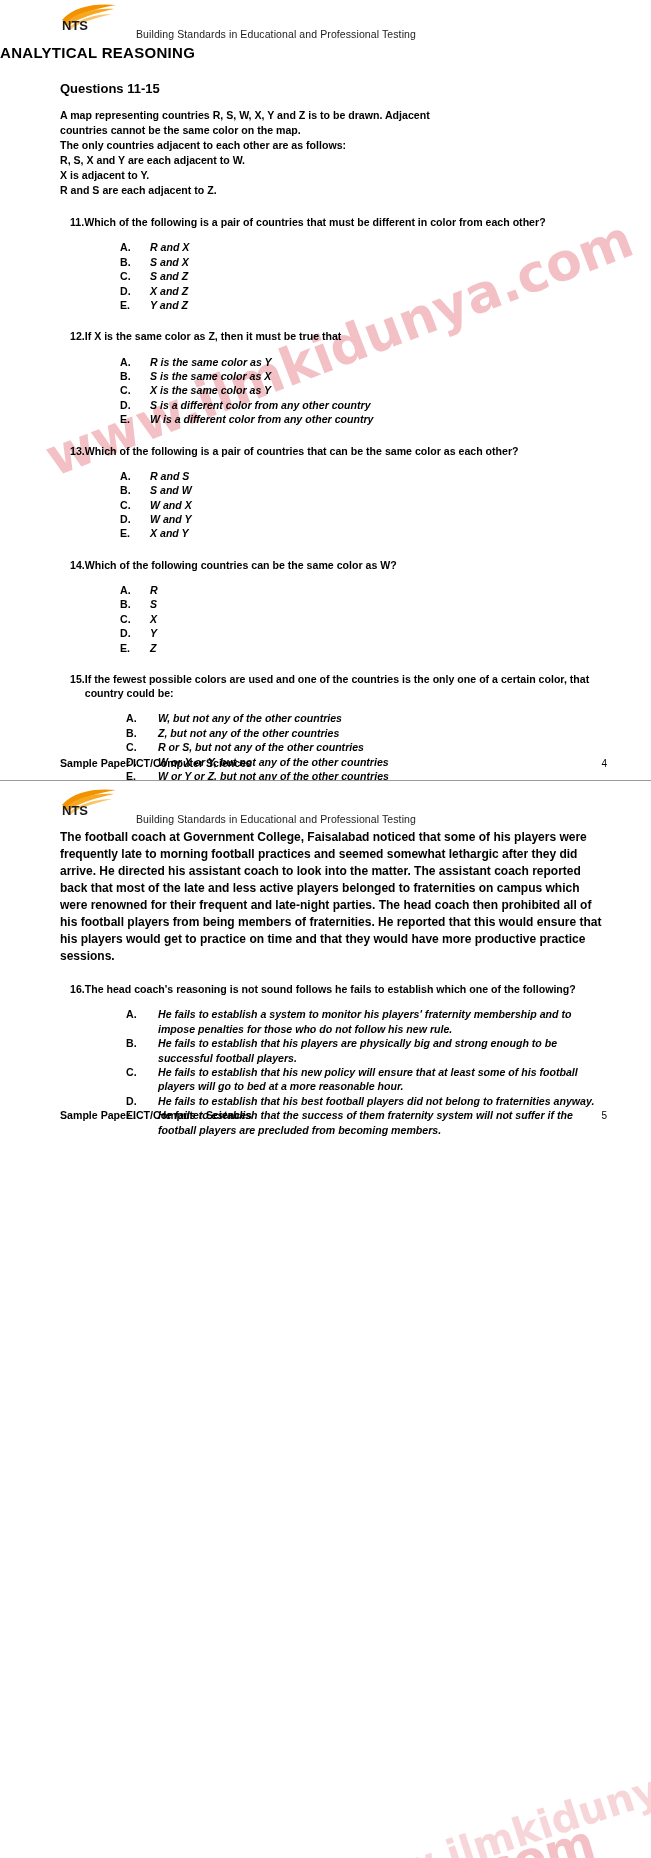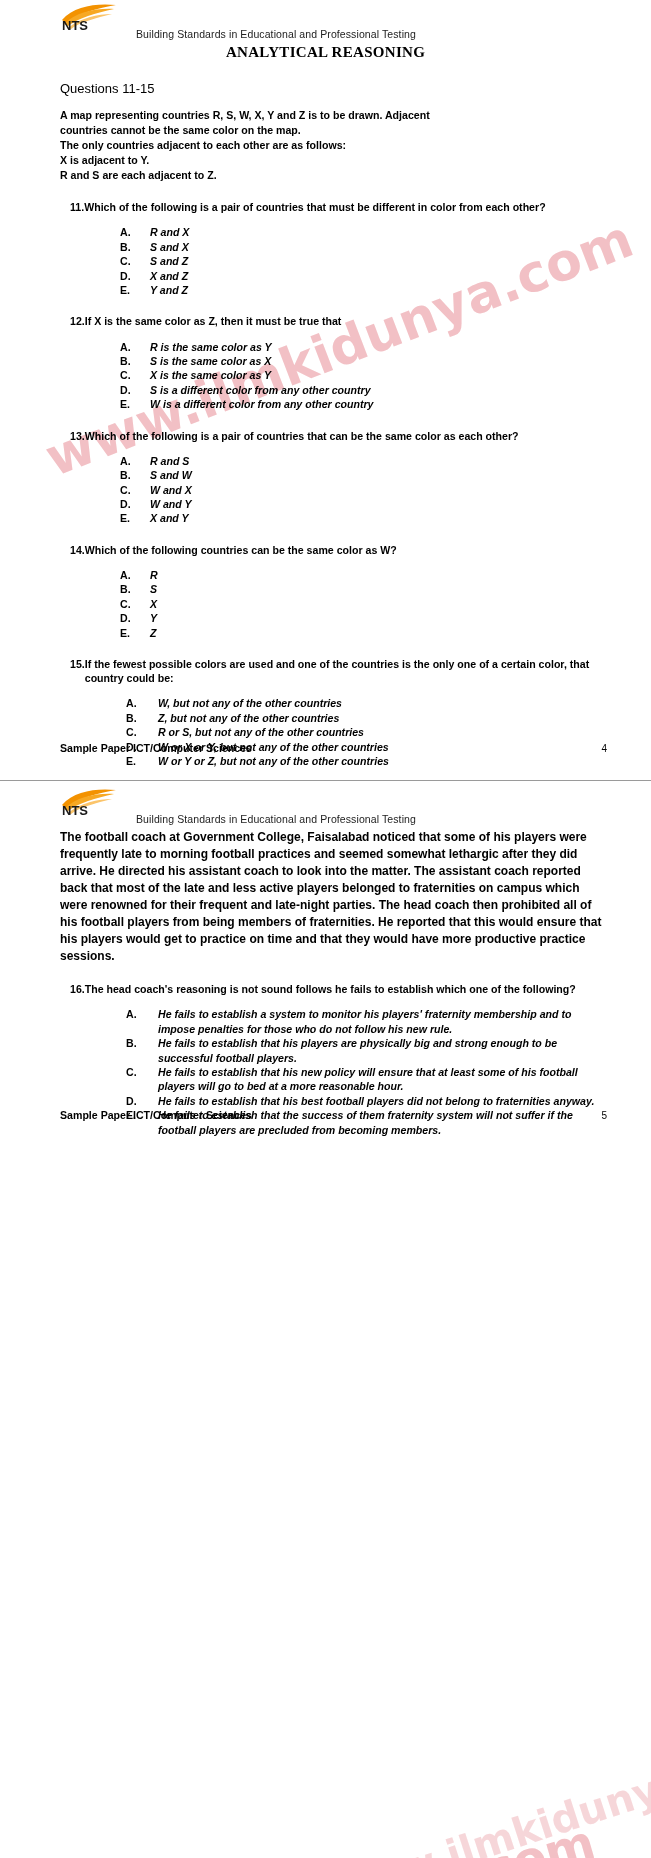--- a/index.html
+++ b/index.html
@@ -43,31 +43,30 @@
     color: #222;
     margin-left: 14px;
     letter-spacing: 0.1px;
     white-space: nowrap;
     margin-top: 24px;
   }
   .page-two .hdr { padding-top: 8px; }
 
   
   .doc-title {
-    text-align: center;
+    text-align: left;
     font-size: 15px;
     font-weight: bold;
     color: #000;
     letter-spacing: 0.3px;
     margin-top: 14px;
-    font-family: Liberation Serif, serif;
   }
   .section-title {
     font-size: 13px;
-    font-weight: normal;
+    font-weight: bold;
     color: #000;
     margin: 20px 0 0 60px;
   }
 
   
   .body-wrap { margin: 0 44px 0 60px; }
   .intro {
     font-size: 10.6px;
     font-weight: bold;
     line-height: 1.42;
@@ -189,20 +188,21 @@
       </div>
 
       <div class="doc-title">ANALYTICAL REASONING</div>
       <div class="section-title">Questions 11-15</div>
 
       <div class="body-wrap">
         <div class="intro">
           <span class="ln">A map representing countries R, S, W, X, Y and Z is to be drawn. Adjacent</span>
           <span class="ln">countries cannot be the same color on the map.</span>
           <span class="ln">The only countries adjacent to each other are as follows:</span>
+          <span class="ln">R, S, X and Y are each adjacent to W.</span>
           <span class="ln">X is adjacent to Y.</span>
           <span class="ln">R and S are each adjacent to Z.</span>
         </div>
 
         <div class="qblock">
           <div class="qline">
             <span class="qnum">11.</span>
             <span class="qtext">Which of the following is a pair of countries that must be different in color from each other?</span>
           </div>
           <div class="options">

